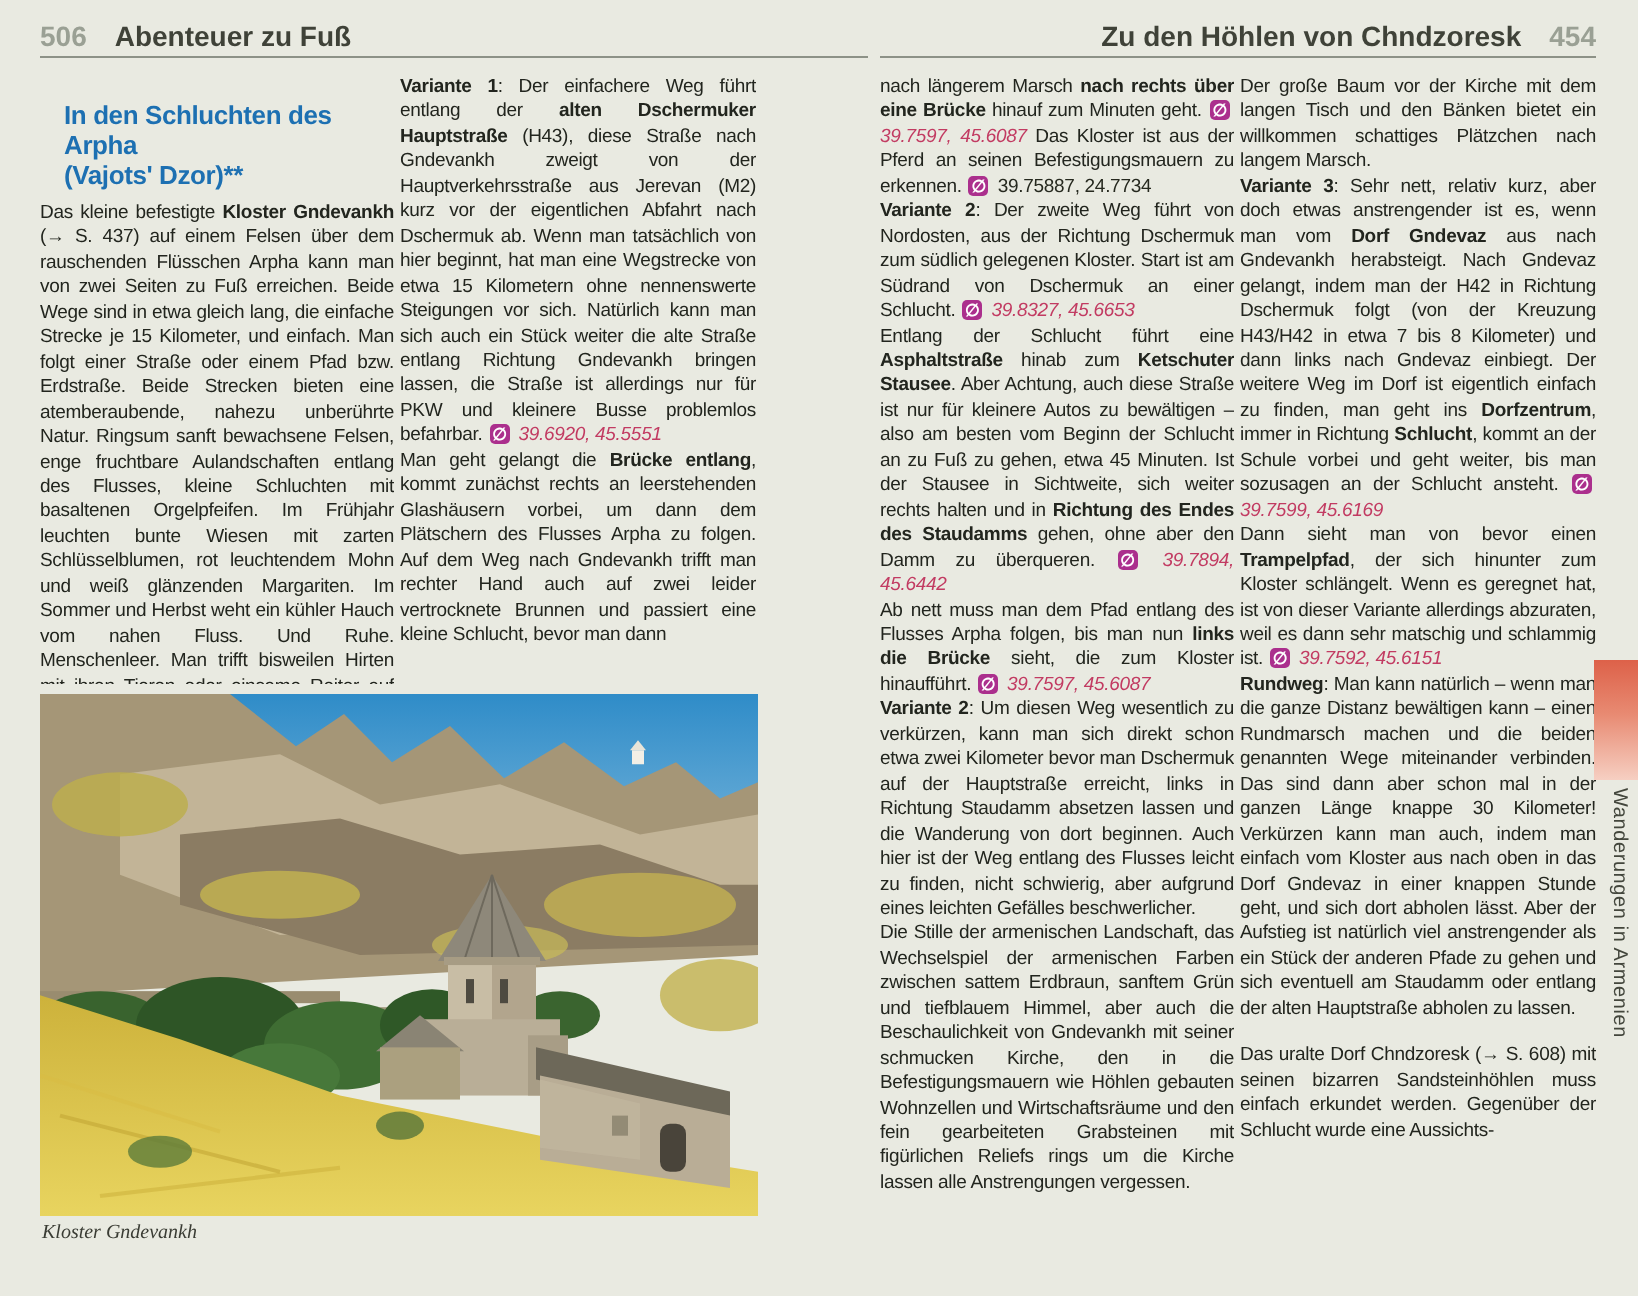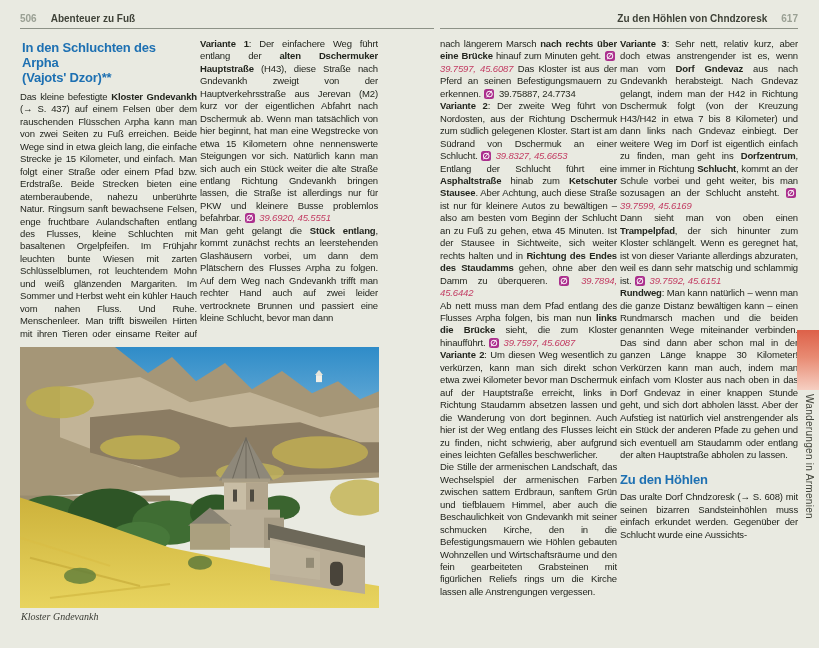--- a/index.html
+++ b/index.html
@@ -1,41 +1,41 @@
 <!DOCTYPE html>
 <html lang="de"><head>
 <meta charset="utf-8">
 <style>
   html,body{margin:0;padding:0;background:#d8d8d2;}
   #page{position:relative;width:819px;height:648px;background:#e9eae1;overflow:hidden;
         font-family:"Liberation Sans",sans-serif;color:#22251e;}
   
   .runhead{position:absolute;top:11px;height:17px;border-bottom:1.2px solid #8d9287;
-           font-size:10px;line-height:15px;white-space:nowrap;}
+           font-size:14px;line-height:15px;white-space:nowrap;}
   .runhead.left{left:20px;width:414px;text-align:left;}
   .runhead.right{left:440px;width:358px;text-align:right;}
   .pagenum{color:#9aa094;font-weight:bold;}
   .runtitle{color:#3f4238;font-weight:bold;}
   .runhead.left .runtitle{margin-left:14px;}
   .runhead.right .pagenum{margin-left:14px;}
   
   .col{position:absolute;top:38px;overflow:hidden;}
   #col1{left:20px;width:177px;height:304px;}
   #col2{left:200px;width:178px;height:304px;}
   #col3{left:440px;width:177px;height:600px;}
   #col4{left:620px;width:178px;height:600px;}
   p.body{margin:0;font-size:9.5px;line-height:12.45px;letter-spacing:-0.15px;
          text-align:justify;color:#22251e;}
   .b{font-weight:bold;}
   .coord{color:#c23b62;font-style:italic;}
   .coord-dark{color:#26291f;font-style:normal;}
   .gps{display:inline-block;width:10px;height:10px;margin:0 2px -1px 1px;
        background:#ab2f8d;color:#ffffff;border-radius:2.5px;text-align:center;
        font-size:8.5px;line-height:10px;font-weight:bold;font-style:normal;letter-spacing:0;}
-  h1.art,h2.art{margin:2px;color:#1d70b2;font-weight:bold;letter-spacing:-0.2px;}
+  h1.art,h2.art{margin:12px;color:#1d70b2;font-weight:bold;letter-spacing:-0.2px;}
   h1.art{font-size:13px;line-height:15px;margin-bottom:6px;}
   h2.art{font-size:13px;line-height:15px;margin:11px 0 4px 0;}
   h1.art span,h2.art span{display:block;}
   
   #photo{position:absolute;left:20px;top:347px;width:359px;height:261px;overflow:hidden;}
   #photo svg{display:block;width:100%;height:100%;}
   #caption{position:absolute;left:21px;top:611px;width:300px;
            font-family:"Liberation Serif",serif;font-style:italic;
            font-size:10px;color:#3a3c34;}
   
@@ -47,51 +47,51 @@
 </style>
 </head>
 <body>
 
 <div id="page">
 
   <div class="runhead left">
     <span class="pagenum">506</span><span class="runtitle">Abenteuer zu Fuß</span>
   </div>
   <div class="runhead right">
-    <span class="runtitle">Zu den Höhlen von Chndzoresk</span><span class="pagenum">617</span>
+    <span class="runtitle">Zu den Höhlen von Chndzoresk</span><span class="pagenum">454</span>
   </div>
 
   <div class="col" id="col1">
     <h1 class="art">
       <span>In den Schluchten des Arpha</span>
       <span>(Vajots' Dzor)**</span>
     </h1>
     <p class="body"><span>Das kleine befestigte </span><span class="b">Kloster Gndevankh</span><span> (→ S. 437) auf einem Felsen über dem rauschenden Flüsschen Arpha kann man von zwei Seiten zu Fuß erreichen. Beide Wege sind in etwa gleich lang, die einfache Strecke je 15 Kilometer, und einfach. Man folgt einer Straße oder einem Pfad bzw. Erdstraße. Beide Strecken bieten eine atemberaubende, nahezu unberührte Natur. Ringsum sanft bewachsene Felsen, enge fruchtbare Aulandschaften entlang des Flusses, kleine Schluchten mit basaltenen Orgelpfeifen. Im Frühjahr leuchten bunte Wiesen mit zarten Schlüsselblumen, rot leuchtendem Mohn und weiß glänzenden Margariten. Im Sommer und Herbst weht ein kühler Hauch vom nahen Fluss. Und Ruhe. Menschenleer. Man trifft bisweilen Hirten mit ihren Tieren oder einsame Reiter auf Esel oder Pferd.</span></p>
   </div>
 
   <div class="col" id="col2">
     <p class="body"><span class="b">Variante 1</span><span>: Der einfachere Weg führt entlang der </span><span class="b">alten Dschermuker Hauptstraße</span><span> (H43), diese Straße nach Gndevankh zweigt von der Hauptverkehrsstraße aus Jerevan (M2) kurz vor der eigentlichen Abfahrt nach Dschermuk ab. Wenn man tatsächlich von hier beginnt, hat man eine Wegstrecke von etwa 15 Kilometern ohne nennenswerte Steigungen vor sich. Natürlich kann man sich auch ein Stück weiter die alte Straße entlang Richtung Gndevankh bringen lassen, die Straße ist allerdings nur für PKW und kleinere Busse problemlos befahrbar. </span><span class="gps">∅</span><span class="coord"> 39.6920, 45.5551</span></p>
-    <p class="body"><span>Man geht gelangt die </span><span class="b">Stück entlang</span><span>, kommt zunächst rechts an leerstehenden Glashäusern vorbei, um dann dem Plätschern des Flusses Arpha zu folgen. Auf dem Weg nach Gndevankh trifft man rechter Hand auch auf zwei leider vertrocknete Brunnen und passiert eine kleine Schlucht, bevor man dann</span></p>
+    <p class="body"><span>Man geht gelangt die </span><span class="b">Brücke entlang</span><span>, kommt zunächst rechts an leerstehenden Glashäusern vorbei, um dann dem Plätschern des Flusses Arpha zu folgen. Auf dem Weg nach Gndevankh trifft man rechter Hand auch auf zwei leider vertrocknete Brunnen und passiert eine kleine Schlucht, bevor man dann</span></p>
   </div>
 
   <div class="col" id="col3">
     <p class="body"><span>nach längerem Marsch </span><span class="b">nach rechts über eine Brücke</span><span> hinauf zum Minuten geht. </span><span class="gps">∅</span><span class="coord"> 39.7597, 45.6087</span><span> Das Kloster ist aus der Pferd an seinen Befestigungsmauern zu erkennen. </span><span class="gps">∅</span><span class="coord-dark"> 39.75887, 24.7734</span></p>
     <p class="body"><span class="b">Variante 2</span><span>: Der zweite Weg führt von Nordosten, aus der Richtung Dschermuk zum südlich gelegenen Kloster. Start ist am Südrand von Dschermuk an einer Schlucht. </span><span class="gps">∅</span><span class="coord"> 39.8327, 45.6653</span></p>
     <p class="body"><span>Entlang der Schlucht führt eine </span><span class="b">Asphaltstraße</span><span> hinab zum </span><span class="b">Ketschuter Stausee</span><span>. Aber Achtung, auch diese Straße ist nur für kleinere Autos zu bewältigen – also am besten vom Beginn der Schlucht an zu Fuß zu gehen, etwa 45 Minuten. Ist der Stausee in Sichtweite, sich weiter rechts halten und in </span><span class="b">Richtung des Endes des Staudamms</span><span> gehen, ohne aber den Damm zu überqueren. </span><span class="gps">∅</span><span class="coord"> 39.7894, 45.6442</span></p>
     <p class="body"><span>Ab nett muss man dem Pfad entlang des Flusses Arpha folgen, bis man nun </span><span class="b">links die Brücke</span><span> sieht, die zum Kloster hinaufführt. </span><span class="gps">∅</span><span class="coord"> 39.7597, 45.6087</span></p>
     <p class="body"><span class="b">Variante 2</span><span>: Um diesen Weg wesentlich zu verkürzen, kann man sich direkt schon etwa zwei Kilometer bevor man Dschermuk auf der Hauptstraße erreicht, links in Richtung Staudamm absetzen lassen und die Wanderung von dort beginnen. Auch hier ist der Weg entlang des Flusses leicht zu finden, nicht schwierig, aber aufgrund eines leichten Gefälles beschwerlicher.</span></p>
     <p class="body"><span>Die Stille der armenischen Landschaft, das Wechselspiel der armenischen Farben zwischen sattem Erdbraun, sanftem Grün und tiefblauem Himmel, aber auch die Beschaulichkeit von Gndevankh mit seiner schmucken Kirche, den in die Befestigungsmauern wie Höhlen gebauten Wohnzellen und Wirtschaftsräume und den fein gearbeiteten Grabsteinen mit figürlichen Reliefs rings um die Kirche lassen alle Anstrengungen vergessen.</span></p>
   </div>
 
   <div class="col" id="col4">
+    <p class="body"><span>Der große Baum vor der Kirche mit dem langen Tisch und den Bänken bietet ein willkommen schattiges Plätzchen nach langem Marsch.</span></p>
     <p class="body"><span class="b">Variante 3</span><span>: Sehr nett, relativ kurz, aber doch etwas anstrengender ist es, wenn man vom </span><span class="b">Dorf Gndevaz</span><span> aus nach Gndevankh herabsteigt. Nach Gndevaz gelangt, indem man der H42 in Richtung Dschermuk folgt (von der Kreuzung H43/H42 in etwa 7 bis 8 Kilometer) und dann links nach Gndevaz einbiegt. Der weitere Weg im Dorf ist eigentlich einfach zu finden, man geht ins </span><span class="b">Dorfzentrum</span><span>, immer in Richtung </span><span class="b">Schlucht</span><span>, kommt an der Schule vorbei und geht weiter, bis man sozusagen an der Schlucht ansteht. </span><span class="gps">∅</span><span class="coord"> 39.7599, 45.6169</span></p>
-    <p class="body"><span>Dann sieht man von oben einen </span><span class="b">Trampelpfad</span><span>, der sich hinunter zum Kloster schlängelt. Wenn es geregnet hat, ist von dieser Variante allerdings abzuraten, weil es dann sehr matschig und schlammig ist. </span><span class="gps">∅</span><span class="coord"> 39.7592, 45.6151</span></p>
+    <p class="body"><span>Dann sieht man von bevor einen </span><span class="b">Trampelpfad</span><span>, der sich hinunter zum Kloster schlängelt. Wenn es geregnet hat, ist von dieser Variante allerdings abzuraten, weil es dann sehr matschig und schlammig ist. </span><span class="gps">∅</span><span class="coord"> 39.7592, 45.6151</span></p>
     <p class="body"><span class="b">Rundweg</span><span>: Man kann natürlich – wenn man die ganze Distanz bewältigen kann – einen Rundmarsch machen und die beiden genannten Wege miteinander verbinden. Das sind dann aber schon mal in der ganzen Länge knappe 30 Kilometer! Verkürzen kann man auch, indem man einfach vom Kloster aus nach oben in das Dorf Gndevaz in einer knappen Stunde geht, und sich dort abholen lässt. Aber der Aufstieg ist natürlich viel anstrengender als ein Stück der anderen Pfade zu gehen und sich eventuell am Staudamm oder entlang der alten Hauptstraße abholen zu lassen.</span></p>
     <h2 class="art">
-      <span>Zu den Höhlen</span>
     </h2>
     <p class="body"><span>Das uralte Dorf Chndzoresk (→ S. 608) mit seinen bizarren Sandsteinhöhlen muss einfach erkundet werden. Gegenüber der Schlucht wurde eine Aussichts-</span></p>
   </div>
 
   <figure id="photo" style="margin:0">
     <svg viewBox="0 0 359 260" preserveAspectRatio="none">
       <defs>
         <linearGradient id="gMeadow" x1="0" y1="0" x2="0" y2="1">
           <stop offset="0" stop-color="#cdb23b"></stop>
             <stop offset="1" stop-color="#e8d45f"></stop>

